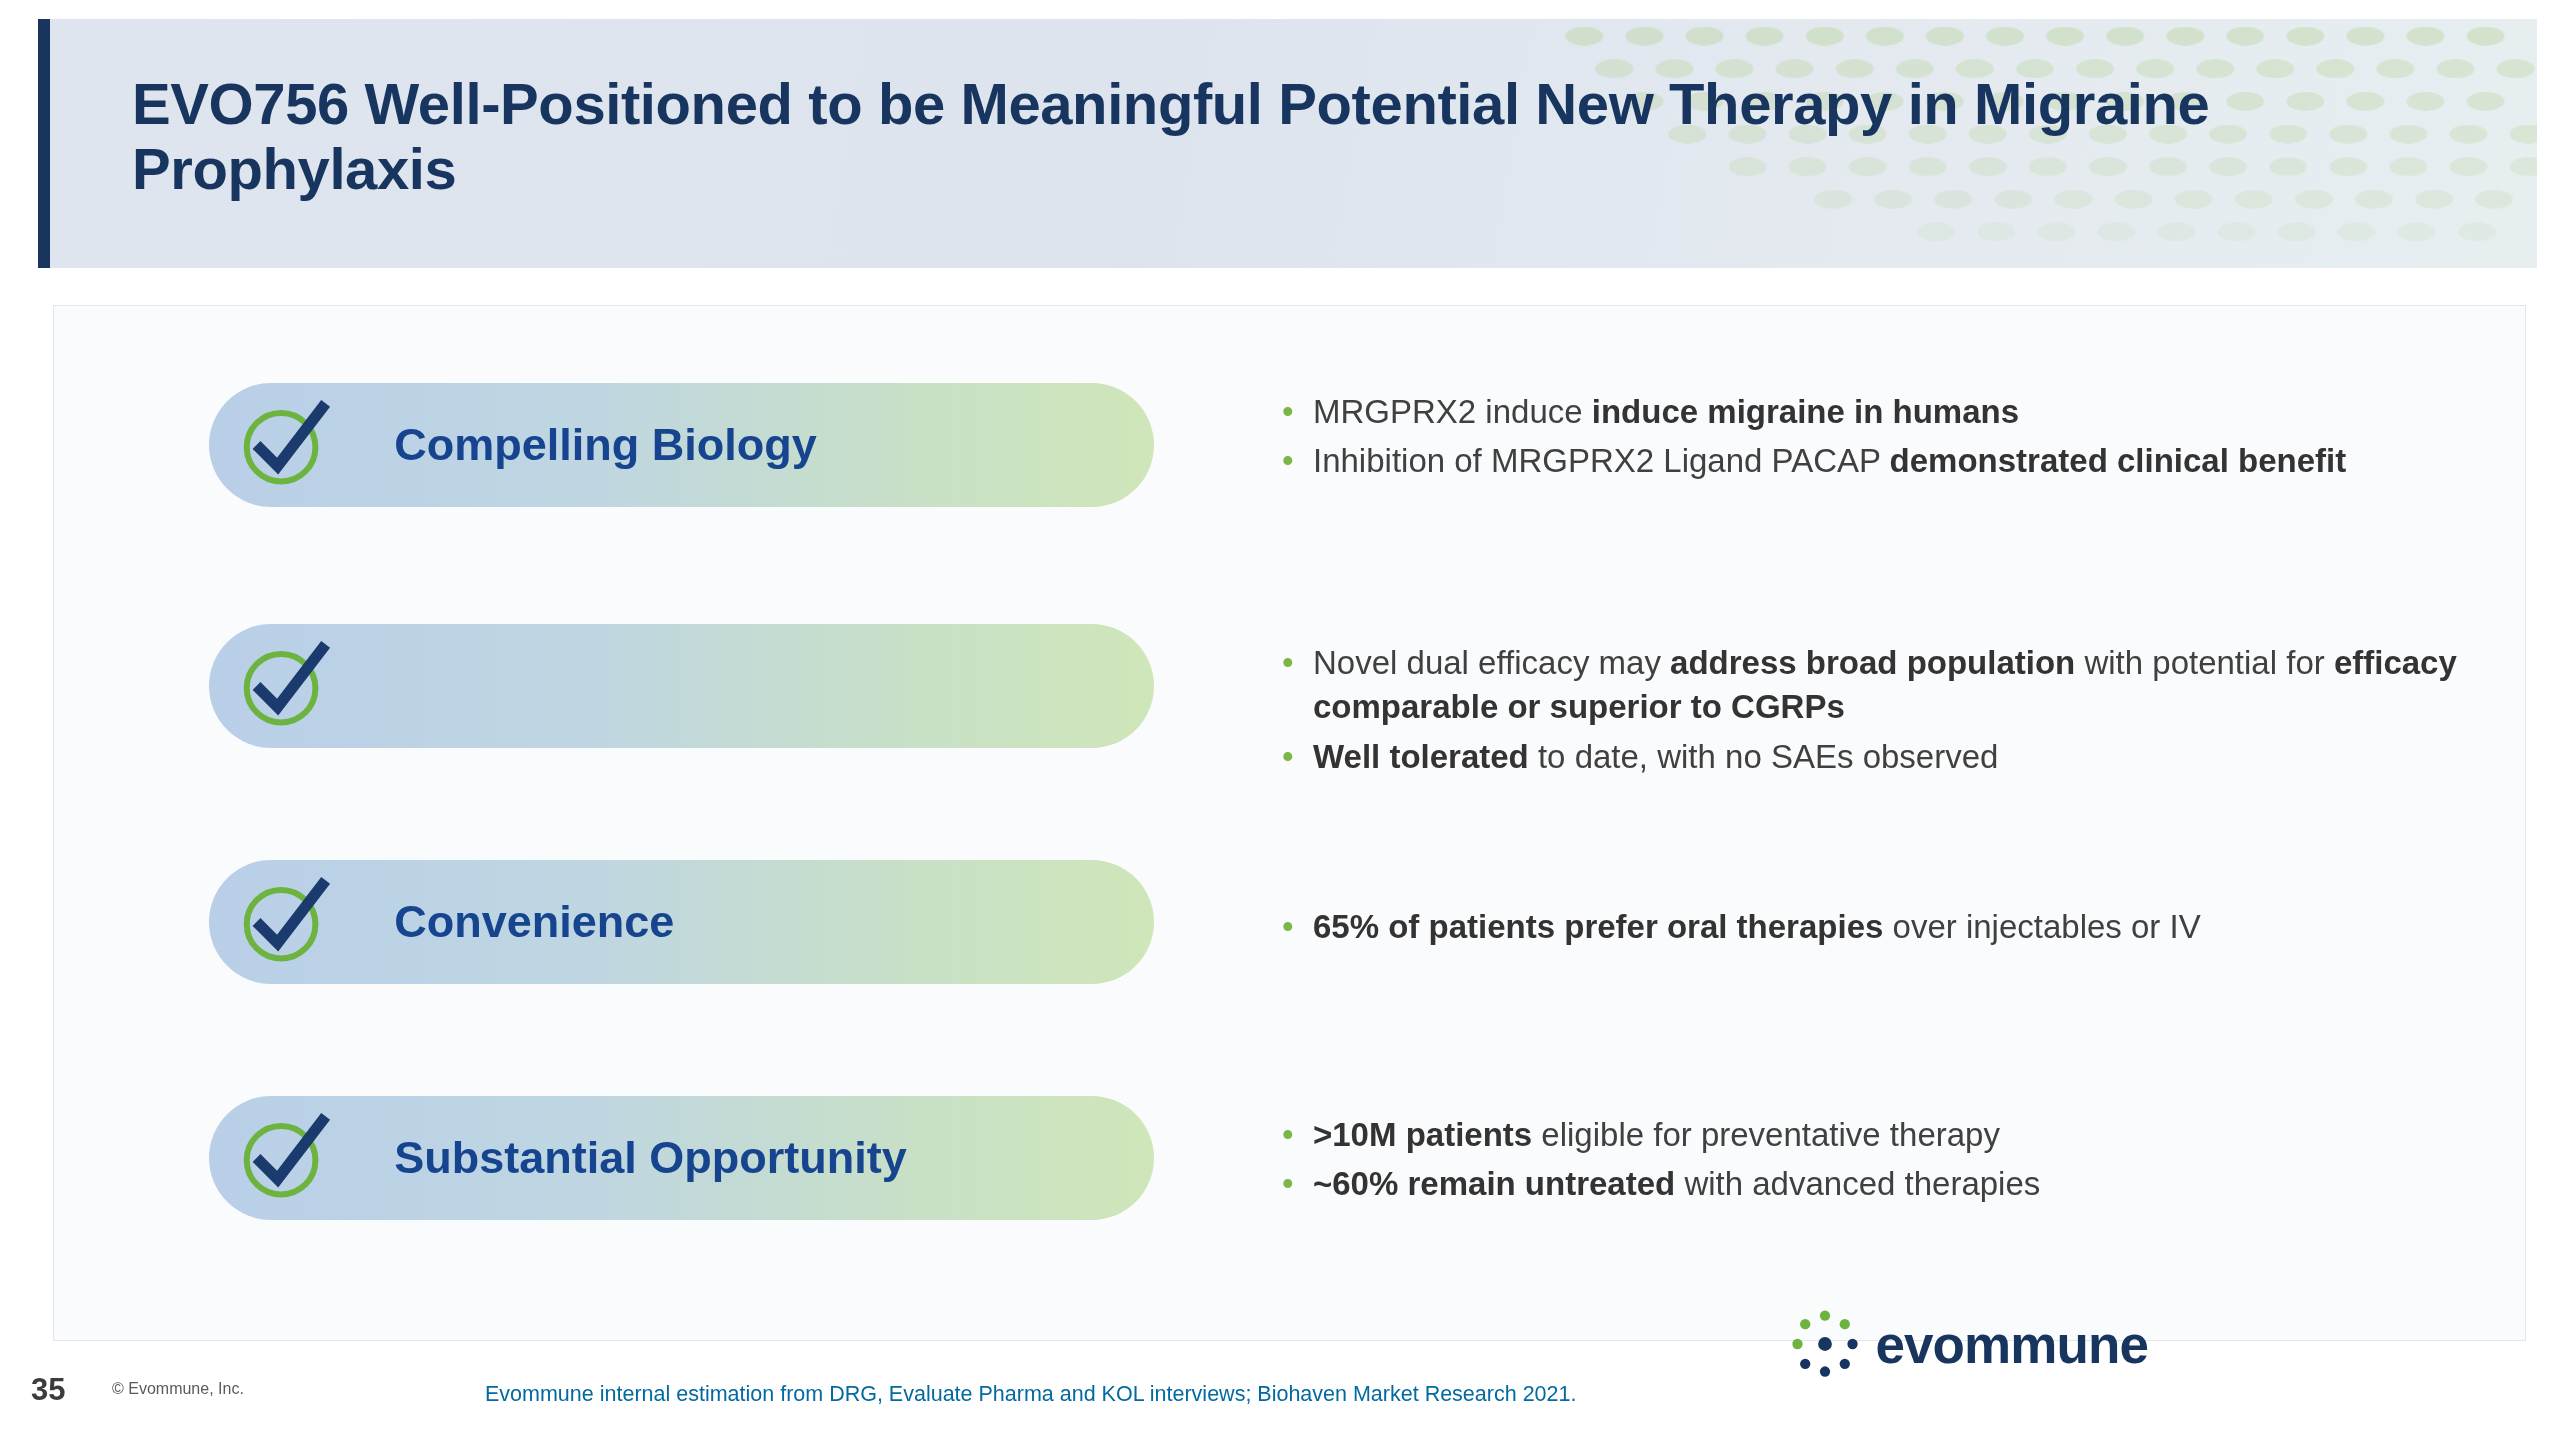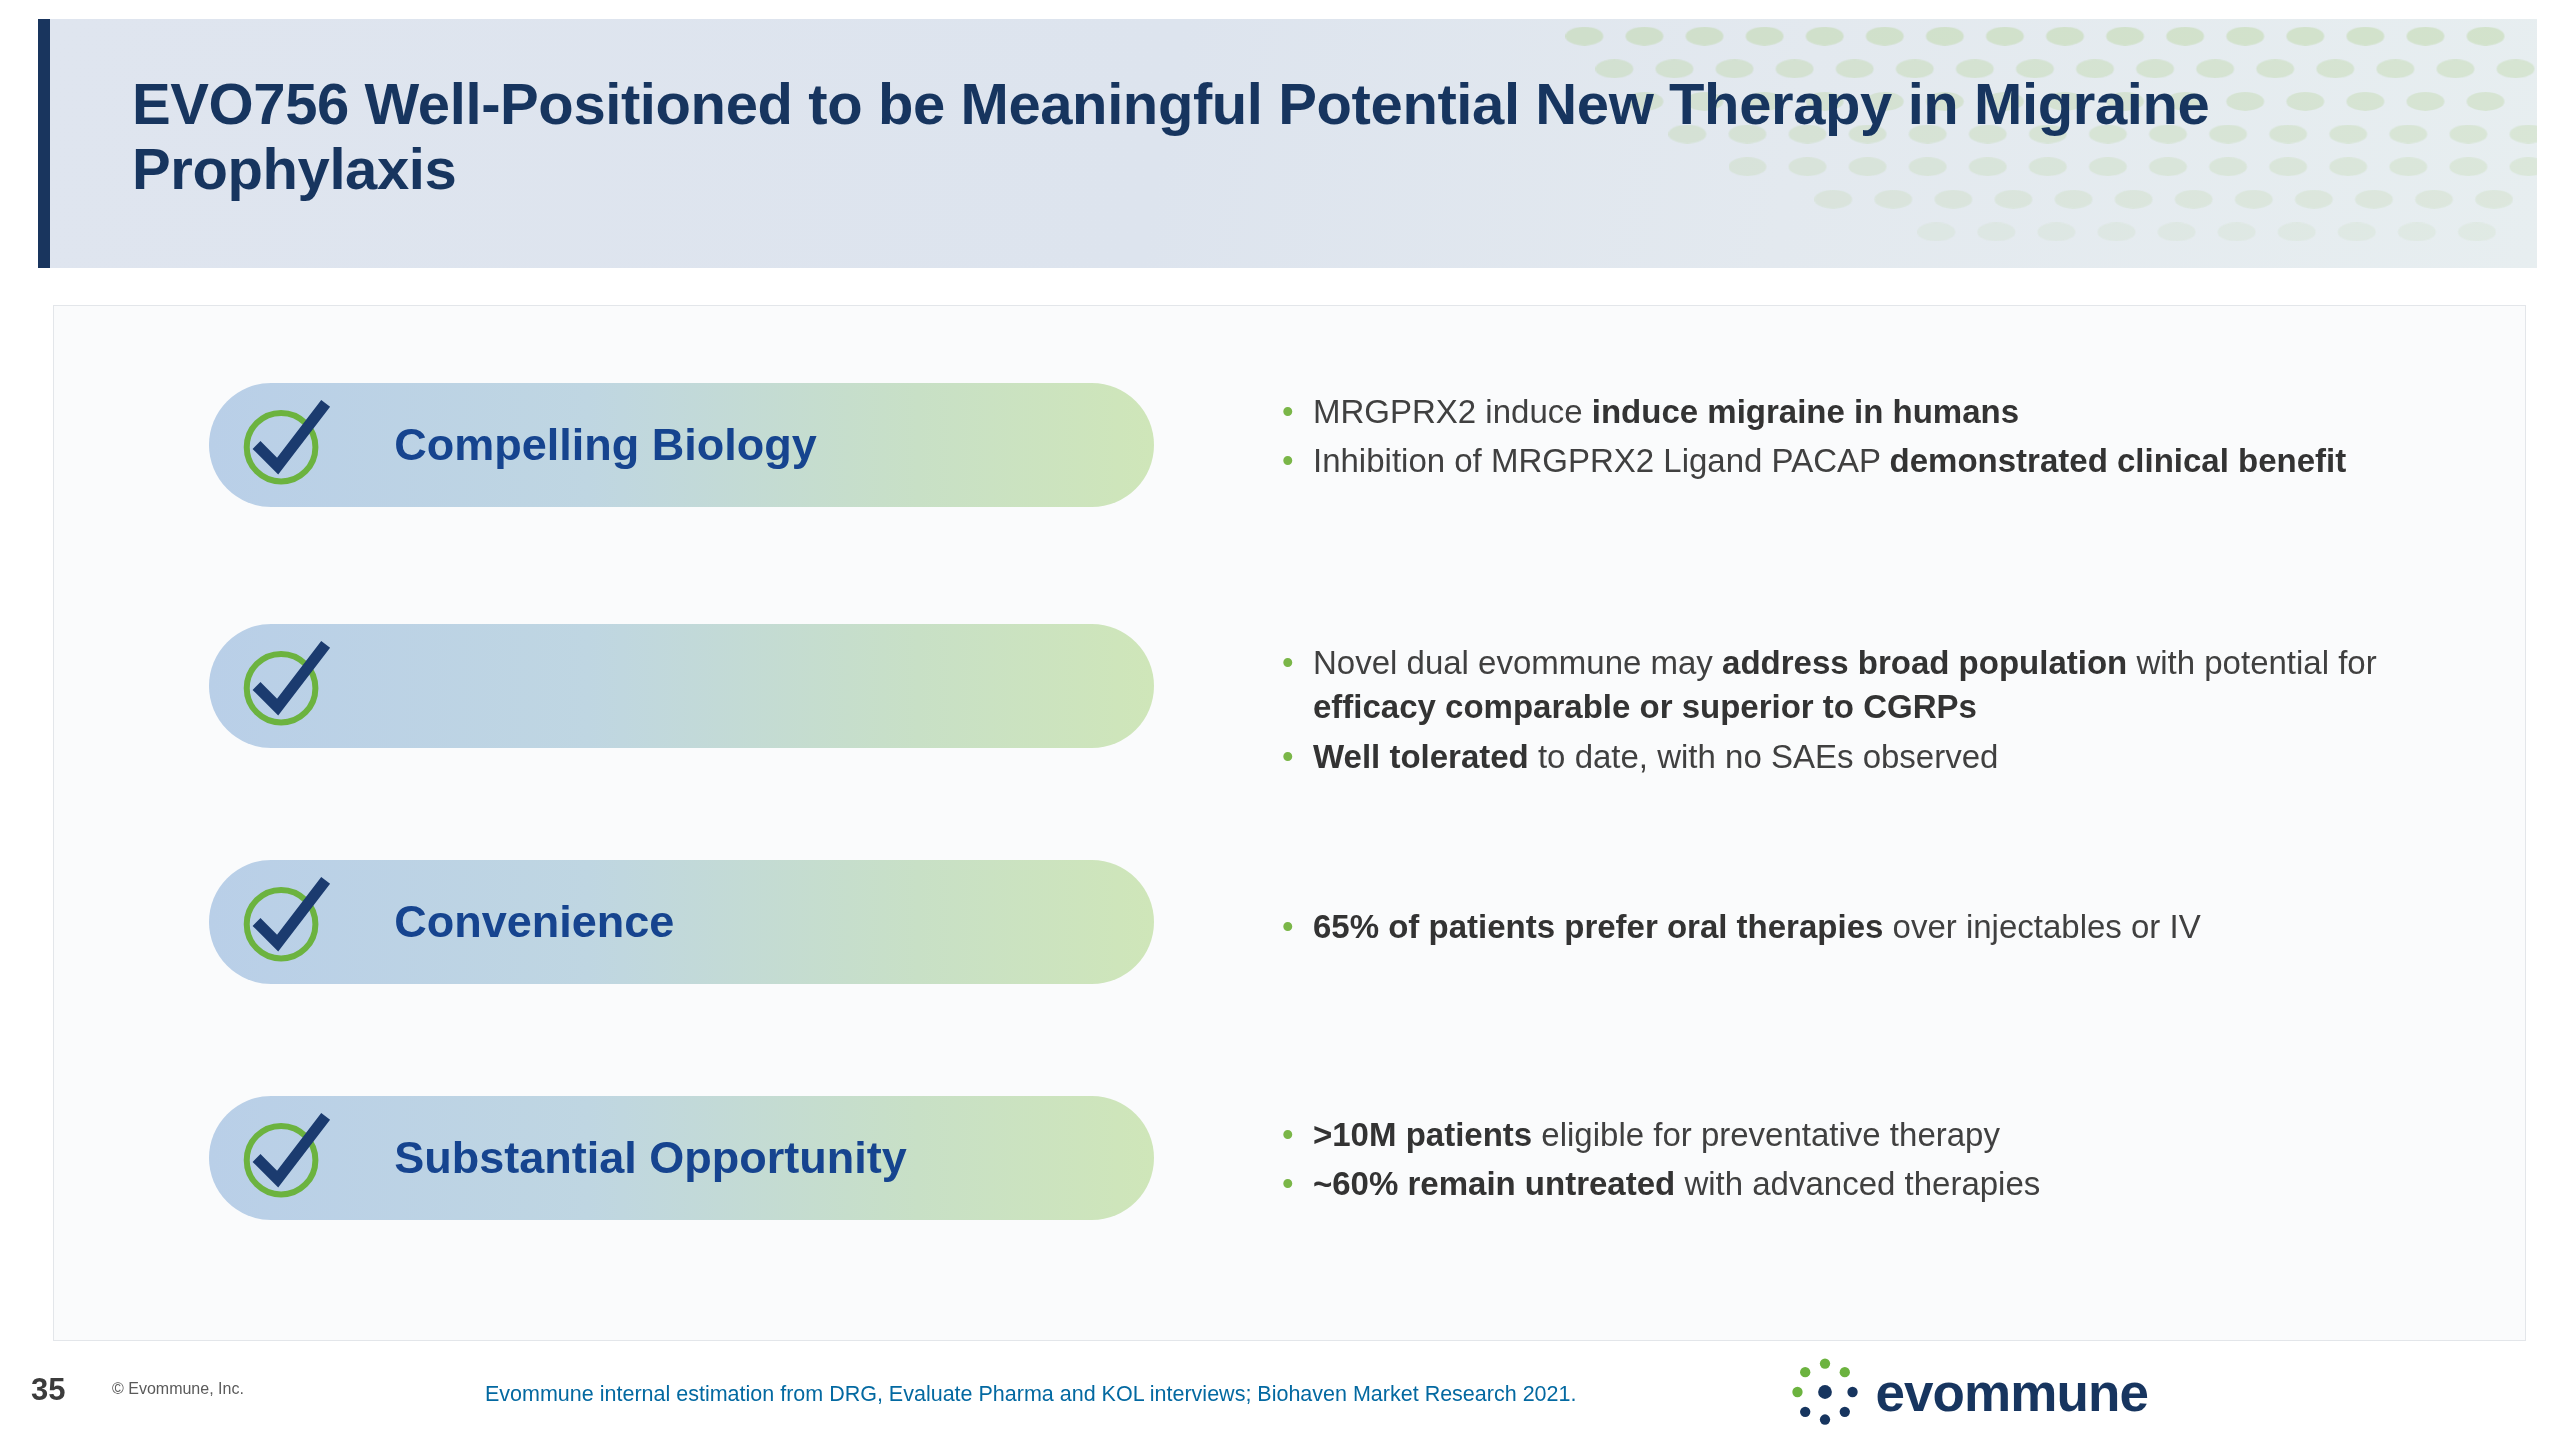--- a/index.html
+++ b/index.html
@@ -157,21 +157,21 @@
   .source-note {
     position: absolute;
     left: 485px;
     top: 1382px;
     font-size: 21.5px;
     color: #0369a1;
   }
   .logo {
     position: absolute;
     right: 36px;
-    top: 1355px;
+    top: 1307px;
     display: flex;
     align-items: center;
     justify-content: center;
   }
   .logo-mark {
     width: 74px;
     height: 74px;
     margin-right: 13.7px;
   }
   .logo-text {
@@ -336,21 +336,21 @@
         <span class="pill-check">
           <svg viewBox="0 0 120 120" width="103" height="103">
             <circle cx="56" cy="62" r="40" fill="none" stroke="#6CB33F" stroke-width="7"></circle>
             <path d="M32 64 L52 84 L104 16" fill="none" stroke="#1B3B6F" stroke-width="13" stroke-linecap="square"></path>
           </svg>
         </span>
       </div>
       <div class="bullets b2">
         <div class="bullet">
           <span class="bullet-dot">•</span>
-          <span class="bullet-text"><span>Novel dual evommune may </span><b>address broad population</b><span> with potential for </span><b>efficacy comparable or superior to CGRPs</b></span>
+          <span class="bullet-text"><span>Novel dual efficacy may </span><b>address broad population</b><span> with potential for </span><b>efficacy comparable or superior to CGRPs</b></span>
         </div>
         <div class="bullet">
           <span class="bullet-dot">•</span>
           <span class="bullet-text"><b>Well tolerated</b><span> to date, with no SAEs observed</span></span>
         </div>
       </div>
     </div>
 
     <div class="row row-3">
       <div class="pill">

